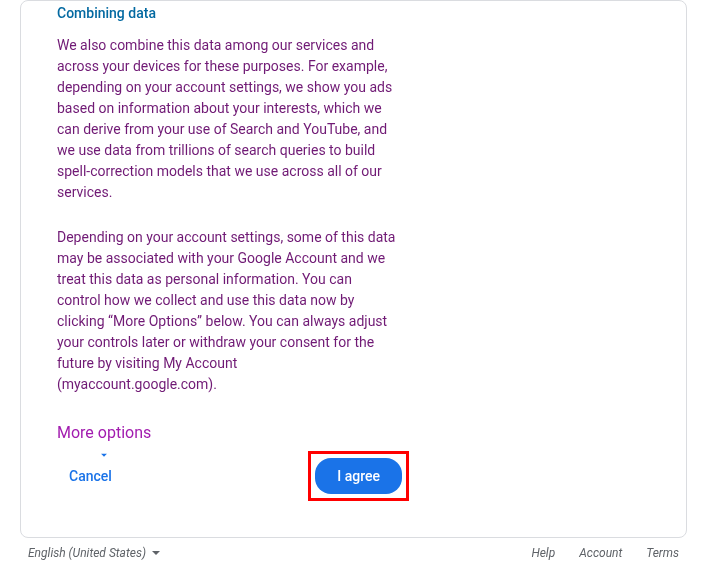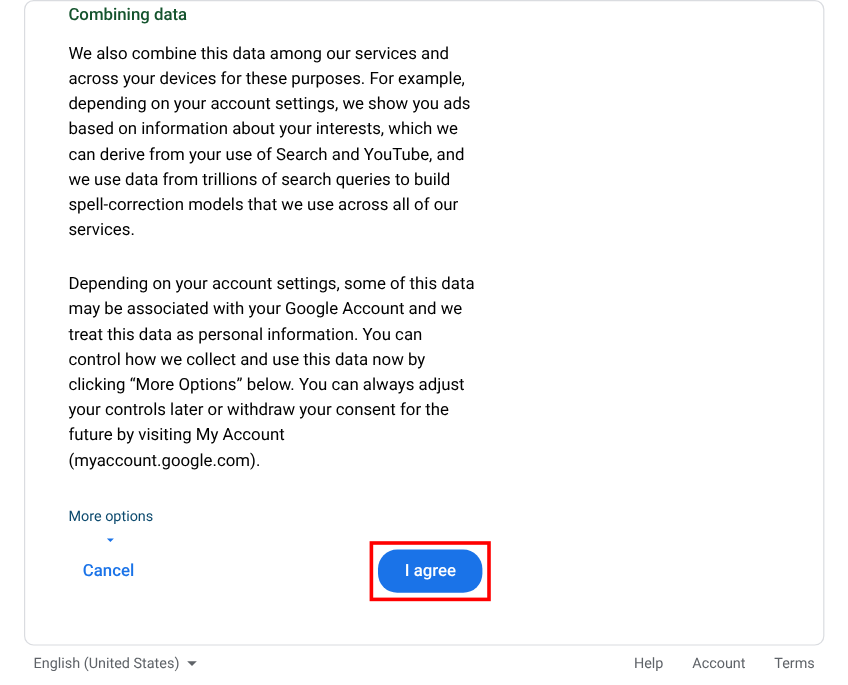--- a/index.html
+++ b/index.html
@@ -22,35 +22,35 @@
       padding: 0 36px 36px 36px;
       height: 538px;
       position: relative;
     }
     .content-wrapper {
       width: 340px;
     }
     h3 {
       font-size: 14px;
       font-weight: 500;
-      color: #14532d;
+      color: #0369a1;
       margin-bottom: 14px;
     }
     .section1 {
       padding-top: 4px;
     }
     p.body-text {
       font-size: 14px;
-      color: #000000;
+      color: #701a75;
       line-height: 1.5;
       margin-bottom: 24px;
     }
     .more-options {
-      color: #0c4a6e;
-      font-size: 12px;
+      color: #a21caf;
+      font-size: 16px;
       display: inline-flex;
       align-items: center;
       gap: 6px;
       cursor: pointer;
       margin-top: 4px;
       flex-direction: column;
     }
     .chevron-down {
       width: 14px;
       height: 14px;
@@ -91,20 +91,21 @@
       cursor: pointer;
       font-family: inherit;
     }
     .footer {
       display: flex;
       justify-content: space-between;
       align-items: center;
       padding: 8px 28px 0 28px;
       font-size: 12px;
       color: #5f6368;
+      font-style: italic;
     }
     .lang-select {
       display: inline-flex;
       align-items: center;
       gap: 6px;
       cursor: pointer;
     }
     .caret-down {
       width: 0;
       height: 0;

